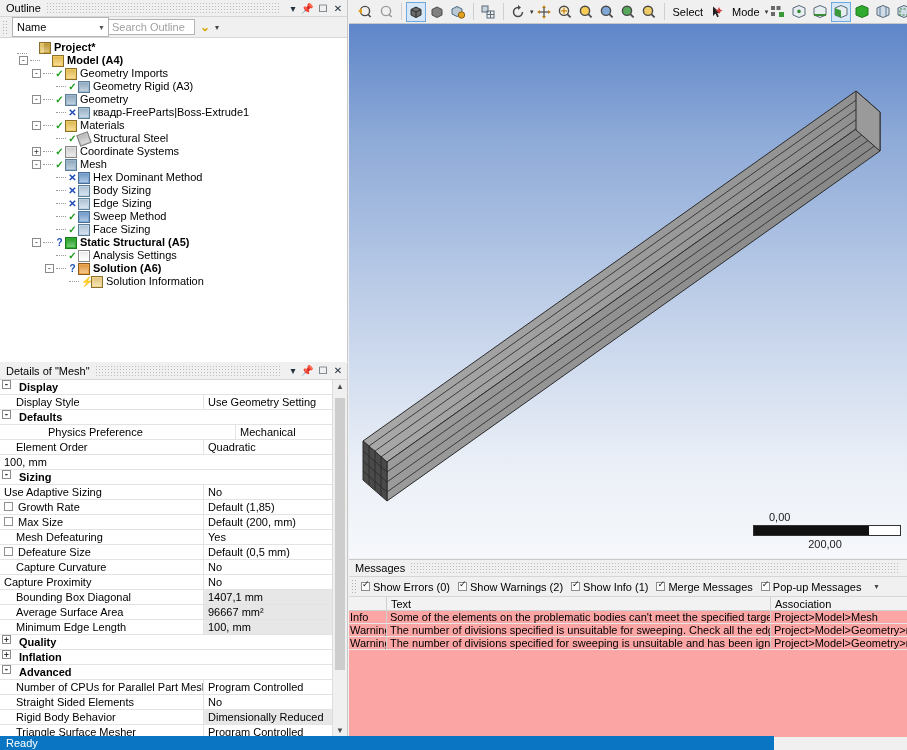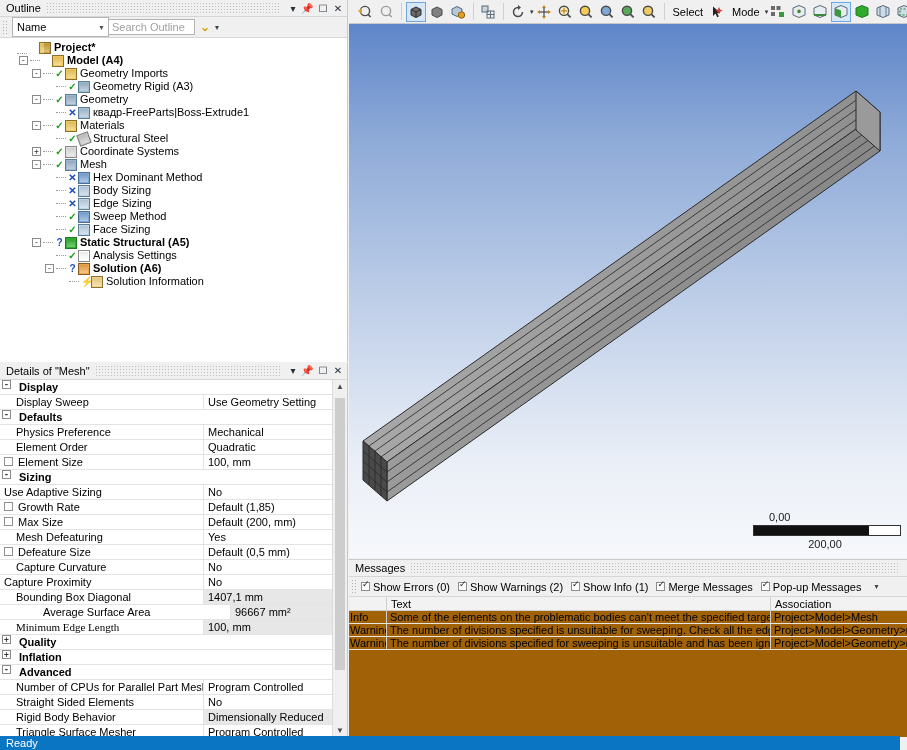--- a/index.html
+++ b/index.html
@@ -205,21 +205,21 @@
   }
   #scalebar .bar .fill {
     position: absolute; left: 0; top: 0; bottom: 0; width: 79%;
     background: #111;
   }
   #scalebar .lmax { text-align: center; padding-right: 4px; }
 
   
   #messages {
     position: absolute; left: 349px; top: 559px; width: 558px; height: 178px;
-    background: #a16207; border-top: 1px solid #c9c9c9;
+    background: #fca5a5; border-top: 1px solid #c9c9c9;
     display: flex; flex-direction: column;
   }
   #msg-toolbar {
     height: 20px; display: flex; align-items: center;
     background: #f0f0f0; border-bottom: 1px solid #d6d6d6; padding-left: 2px;
   }
   .chk {
     width: 9px; height: 9px; border: 1px solid #8d8d8d; background: #fff;
     margin-right: 3px; flex: 0 0 auto; position: relative;
   }
@@ -245,21 +245,21 @@
     border-right: 1px solid #cfcfcf; overflow: hidden; white-space: nowrap;
     display: flex; align-items: center;
   }
   .mrow .c2 {
     width: 136px; flex:0 0 136px; padding-left: 3px; font-size: 11px;
     overflow: hidden; white-space: nowrap; display: flex; align-items: center;
   }
 
   
   #statusbar {
-    position: absolute; left: 0; bottom: 0; width: 900px; height: 14px;
+    position: absolute; left: 0; bottom: 0; width: 774px; height: 14px;
     background: #0a75c2; color: #fff; font-size: 11px;
     display: flex; align-items: center; padding-left: 6px;
   }
 </style>
 </head>
 <body>
 
 <div id="app">
 
   <div id="outline">
@@ -470,45 +470,41 @@
       <span class="tbtn">✕</span>
     </div>
     <div id="dgrid-wrap">
       <div id="dgrid">
           <div class="drow group">
             <span class="gexp">-</span>
             <div class="dname">Display</div>
           </div>
           <div class="drow">
             <div class="dname" style="padding-left: 16px;">
-              <span>Display Sweep</span>
+              <span>Display Style</span>
             </div>
             <div class="dval">Use Geometry Setting</div>
           </div>
           <div class="drow group">
             <span class="gexp">-</span>
             <div class="dname">Defaults</div>
           </div>
           <div class="drow">
-            <div class="dname" style="padding-left: 16px;">
+            <div class="dname" style="padding-left: 16px; margin-left: 32px;">
               <span>Physics Preference</span>
             </div>
             <div class="dval">Mechanical</div>
           </div>
           <div class="drow">
             <div class="dname" style="padding-left: 16px;">
               <span>Element Order</span>
             </div>
             <div class="dval">Quadratic</div>
           </div>
           <div class="drow">
-            <div class="dname">
-              <span class="cbx"></span>
-              <span>Element Size</span>
-            </div>
             <div class="dval">100, mm</div>
           </div>
           <div class="drow group">
             <span class="gexp">-</span>
             <div class="dname">Sizing</div>
           </div>
           <div class="drow">
             <div class="dname" style="">
               <span>Use Adaptive Sizing</span>
             </div>
@@ -553,27 +549,27 @@
             </div>
             <div class="dval">No</div>
           </div>
           <div class="drow shade">
             <div class="dname" style="padding-left: 16px;">
               <span>Bounding Box Diagonal</span>
             </div>
             <div class="dval">1407,1 mm</div>
           </div>
           <div class="drow shade">
-            <div class="dname" style="padding-left: 16px; margin-left: 27px;">
+            <div class="dname" style="padding-left: 16px;">
               <span>Average Surface Area</span>
             </div>
             <div class="dval">96667 mm²</div>
           </div>
           <div class="drow shade">
-            <div class="dname" style="padding-left: 16px; font-family: Liberation Serif, serif;">
+            <div class="dname" style="padding-left: 16px;">
               <span>Minimum Edge Length</span>
             </div>
             <div class="dval">100, mm</div>
           </div>
           <div class="drow group">
             <span class="gexp">+</span>
             <div class="dname">Quality</div>
           </div>
           <div class="drow group">
             <span class="gexp">+</span>

